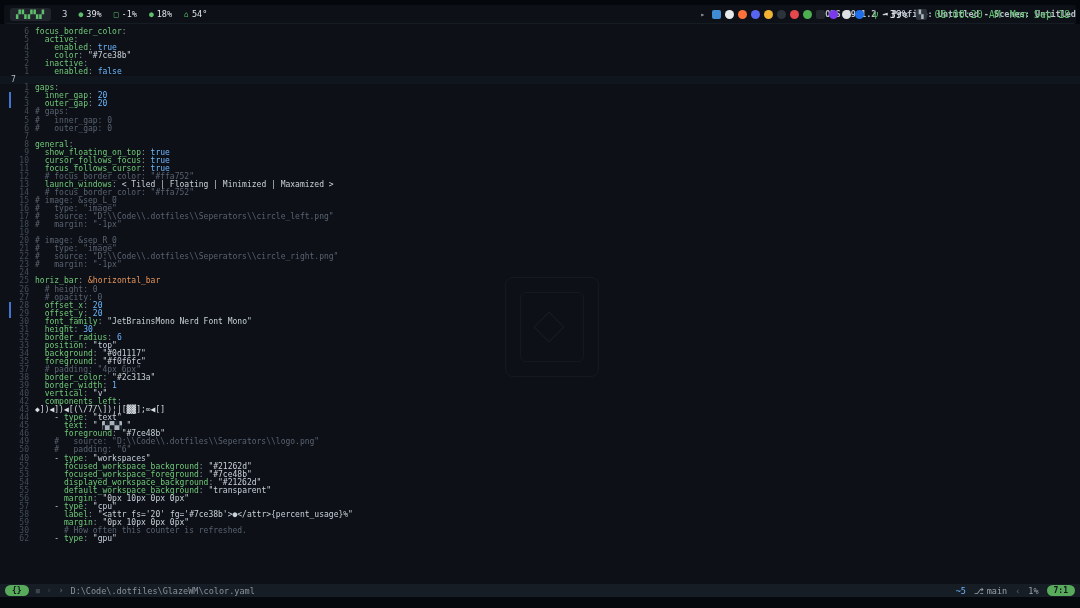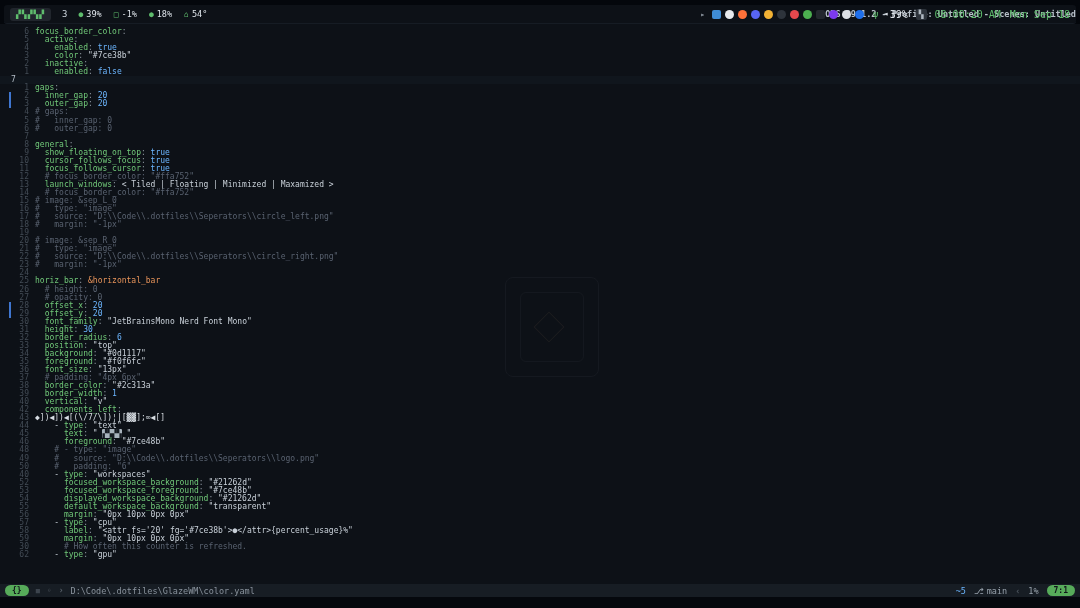--- a/index.html
+++ b/index.html
@@ -165,31 +165,29 @@
       <div class="row"><span class="sgn"></span><span class="num">26</span><span class="txt"><span class="c">  # height: 0</span></span></div>
       <div class="row"><span class="sgn"></span><span class="num">27</span><span class="txt"><span class="c">  # opacity: 0</span></span></div>
       <div class="row"><span class="sgn on"></span><span class="num">28</span><span class="txt"><span class="k">  offset_x</span><span class="p">:</span><span class="n"> 20</span></span></div>
       <div class="row"><span class="sgn on"></span><span class="num">29</span><span class="txt"><span class="k">  offset_y</span><span class="p">:</span><span class="n"> 20</span></span></div>
       <div class="row"><span class="sgn"></span><span class="num">30</span><span class="txt"><span class="k">  font_family</span><span class="p">:</span><span class="v"> "JetBrainsMono Nerd Font Mono"</span></span></div>
       <div class="row"><span class="sgn"></span><span class="num">31</span><span class="txt"><span class="k">  height</span><span class="p">:</span><span class="n"> 30</span></span></div>
       <div class="row"><span class="sgn"></span><span class="num">32</span><span class="txt"><span class="k">  border_radius</span><span class="p">:</span><span class="n"> 6</span></span></div>
       <div class="row"><span class="sgn"></span><span class="num">33</span><span class="txt"><span class="k">  position</span><span class="p">:</span><span class="v"> "top"</span></span></div>
       <div class="row"><span class="sgn"></span><span class="num">34</span><span class="txt"><span class="k">  background</span><span class="p">:</span><span class="v"> "#0d1117"</span></span></div>
       <div class="row"><span class="sgn"></span><span class="num">35</span><span class="txt"><span class="k">  foreground</span><span class="p">:</span><span class="v"> "#f0f6fc"</span></span></div>
-      <div class="row"><span class="sgn"></span><span class="num">36</span><span class="txt"><span class="k">  font_size</span><span class="p">:</span><span class="v"> "13px"</span></span></div>
       <div class="row"><span class="sgn"></span><span class="num">37</span><span class="txt"><span class="c">  # padding: "4px 6px"</span></span></div>
       <div class="row"><span class="sgn"></span><span class="num">38</span><span class="txt"><span class="k">  border_color</span><span class="p">:</span><span class="v"> "#2c313a"</span></span></div>
       <div class="row"><span class="sgn"></span><span class="num">39</span><span class="txt"><span class="k">  border_width</span><span class="p">:</span><span class="n"> 1</span></span></div>
       <div class="row"><span class="sgn"></span><span class="num">40</span><span class="txt"><span class="k">  vertical</span><span class="p">:</span><span class="v"> "v"</span></span></div>
       <div class="row"><span class="sgn"></span><span class="num">42</span><span class="txt"><span class="k">  components_left</span><span class="p">:</span></span></div>
       <div class="row"><span class="sgn"></span><span class="num">43</span><span class="txt"><span class="g">◆])◀])◀[(\/7/\])¦|[▓▓];∞◀[]</span></span></div>
       <div class="row"><span class="sgn"></span><span class="num">44</span><span class="txt"><span class="d">    - </span><span class="k">type</span><span class="p">:</span><span class="v"> "text"</span></span></div>
       <div class="row"><span class="sgn"></span><span class="num">45</span><span class="txt"><span class="k">      text</span><span class="p">:</span><span class="v"> " </span><span class="hl">▞▚▞▚</span><span class="v"> "</span></span></div>
       <div class="row"><span class="sgn"></span><span class="num">46</span><span class="txt"><span class="k">      foreground</span><span class="p">:</span><span class="v"> "#7ce48b"</span></span></div>
-      <div class="row"><span class="sgn"></span><span class="num">48</span><span class="txt"><span class="c">    # - type: "image"</span></span></div>
       <div class="row"><span class="sgn"></span><span class="num">49</span><span class="txt"><span class="c">    #   source: "D:\\Code\\.dotfiles\\Seperators\\logo.png"</span></span></div>
       <div class="row"><span class="sgn"></span><span class="num">50</span><span class="txt"><span class="c">    #   padding: "6"</span></span></div>
       <div class="row"><span class="sgn"></span><span class="num">40</span><span class="txt"><span class="d">    - </span><span class="k">type</span><span class="p">:</span><span class="v"> "workspaces"</span></span></div>
       <div class="row"><span class="sgn"></span><span class="num">52</span><span class="txt"><span class="k">      focused_workspace_background</span><span class="p">:</span><span class="v"> "#21262d"</span></span></div>
       <div class="row"><span class="sgn"></span><span class="num">53</span><span class="txt"><span class="k">      focused_workspace_foreground</span><span class="p">:</span><span class="v"> "#7ce48b"</span></span></div>
       <div class="row"><span class="sgn"></span><span class="num">54</span><span class="txt"><span class="k">      displayed_workspace_background</span><span class="p">:</span><span class="v"> "#21262d"</span></span></div>
       <div class="row"><span class="sgn"></span><span class="num">55</span><span class="txt"><span class="k">      default_workspace_background</span><span class="p">:</span><span class="v"> "transparent"</span></span></div>
       <div class="row"><span class="sgn"></span><span class="num">56</span><span class="txt"><span class="k">      margin</span><span class="p">:</span><span class="v"> "0px 10px 0px 0px"</span></span></div>
       <div class="row"><span class="sgn"></span><span class="num">57</span><span class="txt"><span class="d">    - </span><span class="k">type</span><span class="p">:</span><span class="v"> "cpu"</span></span></div>
       <div class="row"><span class="sgn"></span><span class="num">58</span><span class="txt"><span class="k">      label</span><span class="p">:</span><span class="v"> "&lt;attr fs='20' fg='#7ce38b'&gt;●&lt;/attr&gt;{percent_usage}%"</span></span></div>

